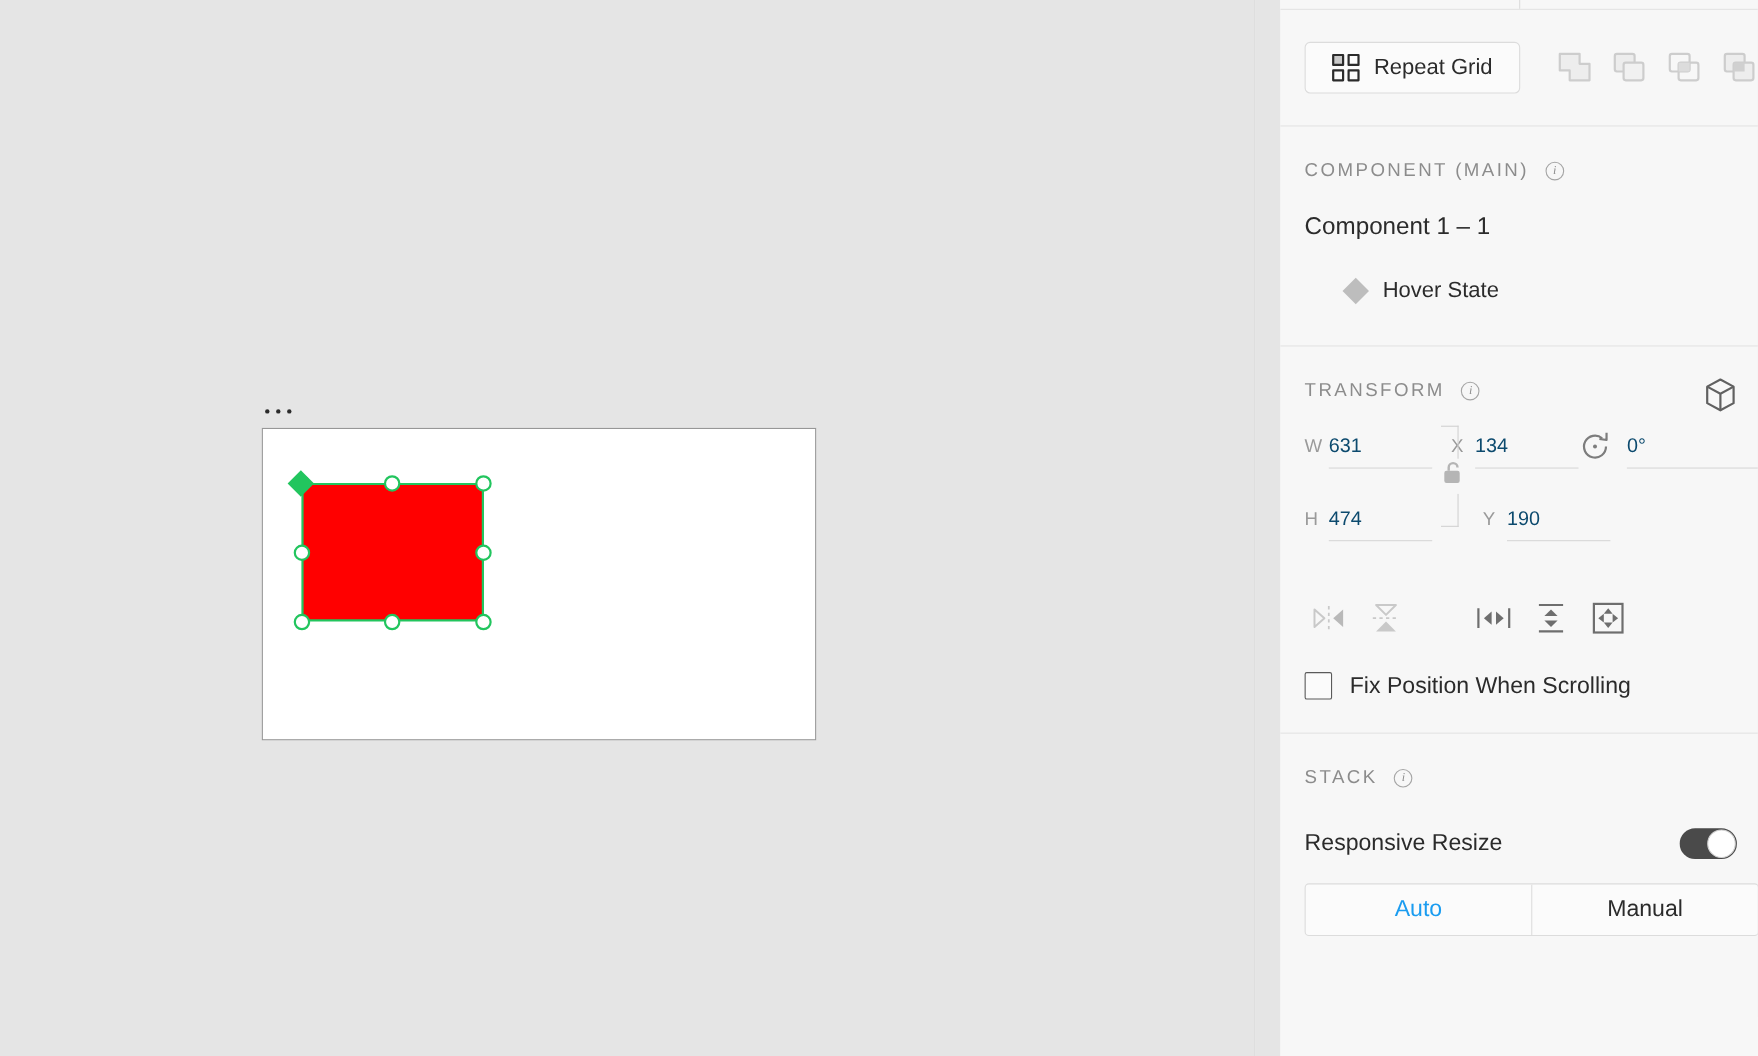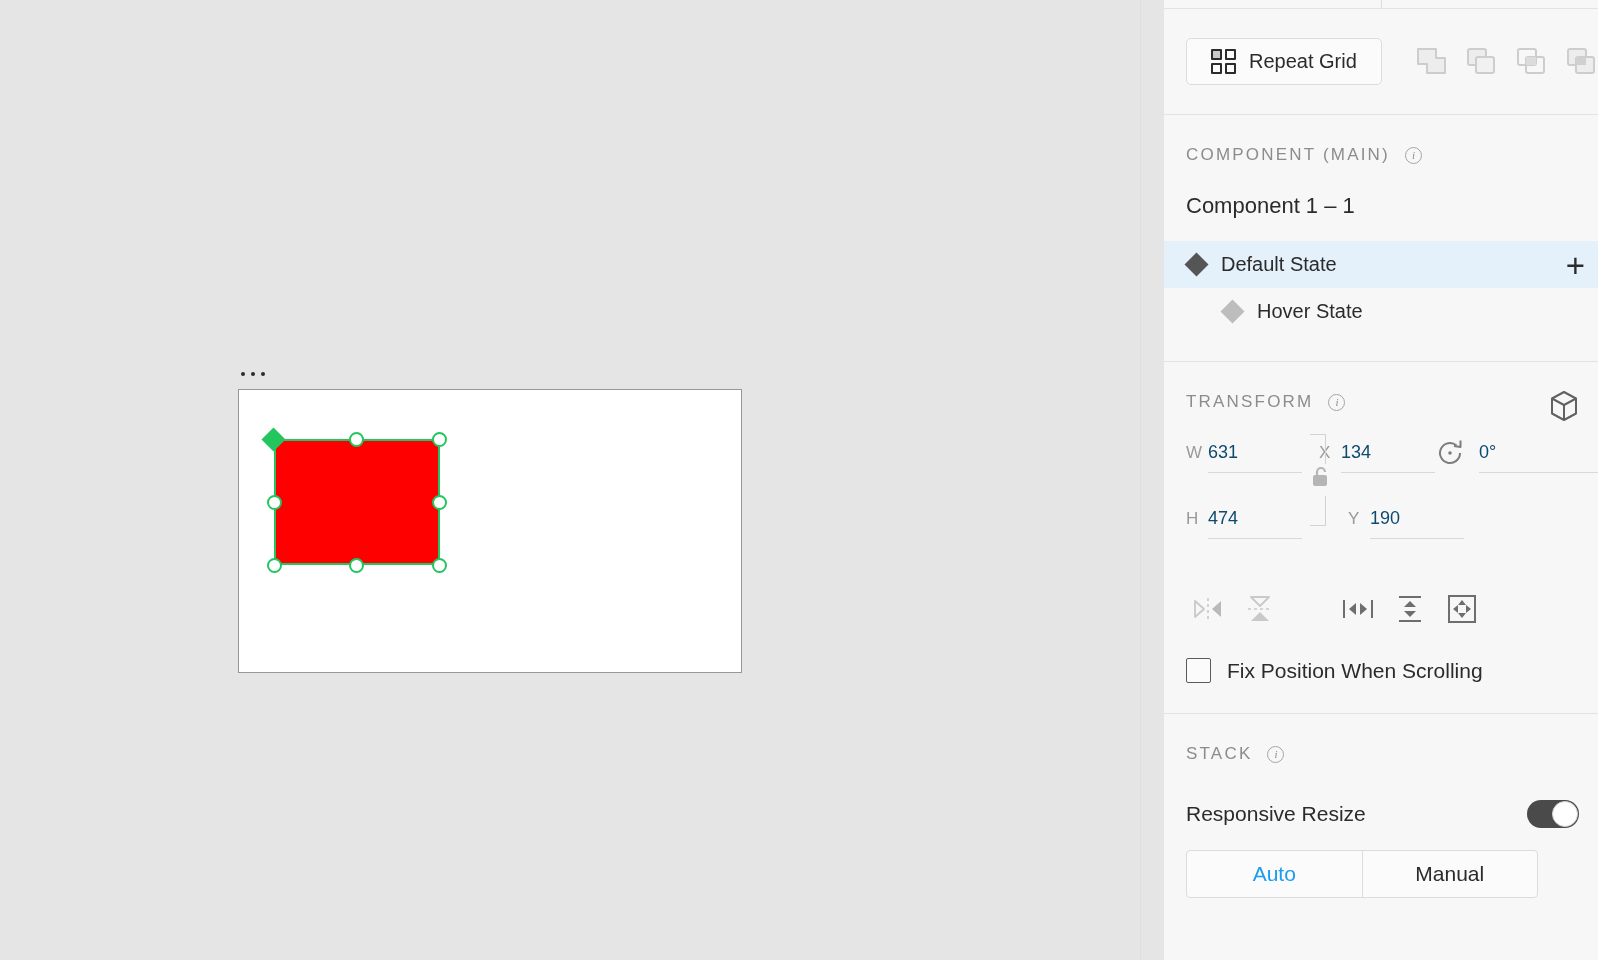--- a/index.html
+++ b/index.html
@@ -213,21 +213,21 @@
     position: relative; cursor: pointer; flex: none;
   }
   #responsive-toggle .knob {
     position: absolute; right: 1px; top: 1px;
     width: 26px; height: 26px; border-radius: 50%;
     background: #ffffff; border: 1px solid #d2d2d2;
   }
   #seg-control {
     display: flex; margin: 22px 0 0 22px;
     border: 1px solid #dcdcdc; border-radius: 4px;
-    overflow: hidden; width: 352px; height: 48px;
+    overflow: hidden; width: 413px; height: 48px;
     background: #fbfbfb;
     text-align: right;
   }
   #seg-control .seg-btn {
     flex: 1 1 0; display: flex; align-items: center; justify-content: center;
     font-size: 21px; color: #2b2b2b; cursor: pointer;
     border-right: 1px solid #dcdcdc;
   }
   #seg-control .seg-btn:last-child { border-right: none; }
   #seg-control .seg-btn.active { color: #1a9cf0; }
@@ -319,25 +319,20 @@
 
       <div class="section" id="component-section">
         <div class="sec-head">
           <span class="sec-title">COMPONENT (MAIN)</span>
           <span class="info-ico">i</span>
         </div>
 
         <div id="component-name">Component 1 – 1</div>
 
         <div id="states-wrap">
-          <div class="state-row selected">
-            <span class="diamond"></span>
-            <span class="state-label">Default State</span>
-            <span id="add-state-btn">+</span>
-          </div>
           <div class="state-row child">
             <span class="diamond light"></span>
             <span class="state-label">Hover State</span>
           </div>
         </div>
       </div>
 
       <div class="section" id="transform-section">
         <div class="sec-head">
           <span class="sec-title">TRANSFORM</span>

